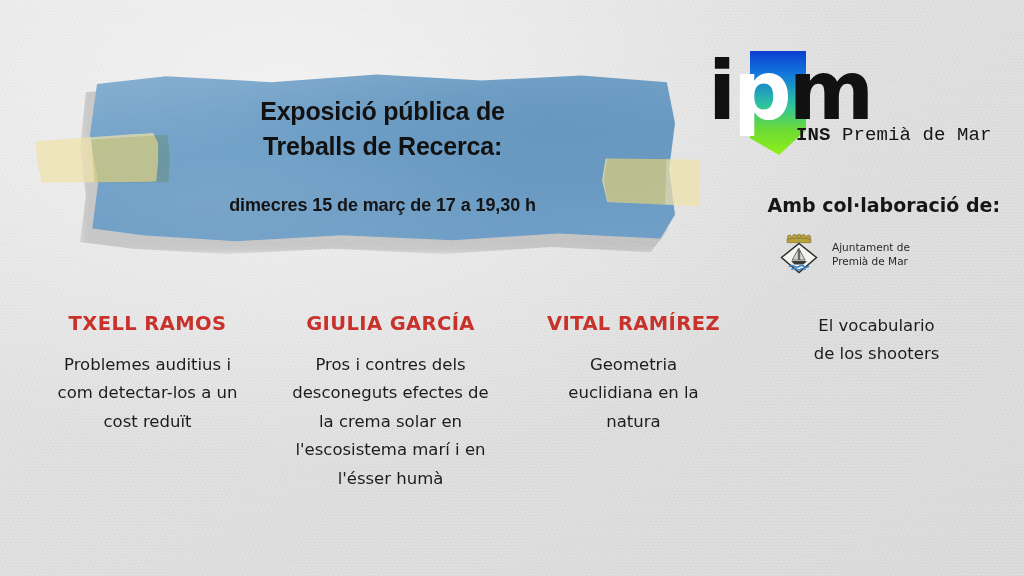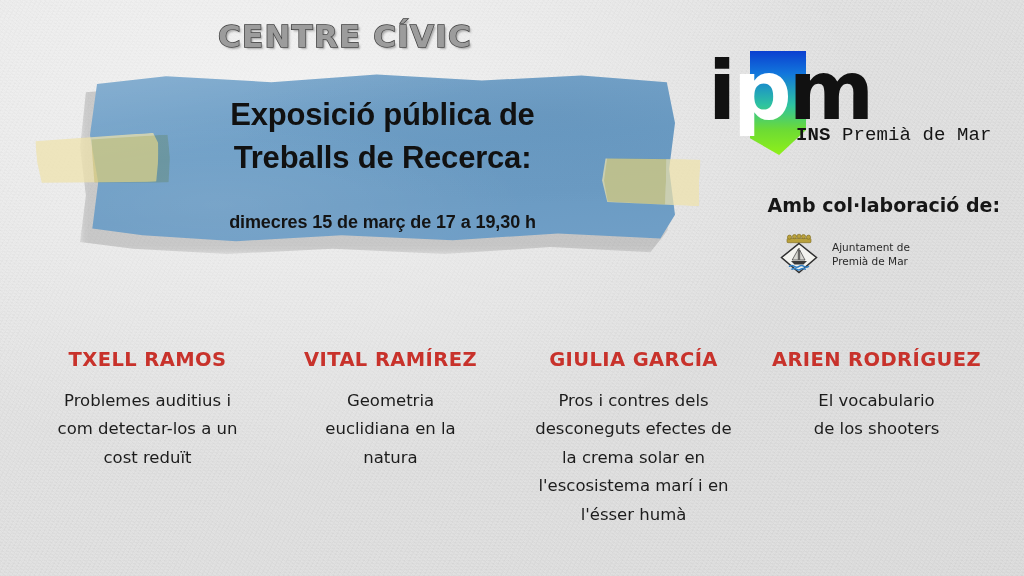--- a/index.html
+++ b/index.html
@@ -110,21 +110,21 @@
   
   .banner-text {
     position:absolute;
     left:90px; top:72px;
     width:585px; height:170px;
     display:flex; flex-direction:column;
     align-items:center;
   }
   .banner-title {
     font-family:"Liberation Sans", sans-serif;
-    font-size:31px;
+    font-size:25px;
     font-weight:bold;
     color:#111;
     letter-spacing:-0.2px;
     line-height:1.38;
     text-align:center;
     margin-top:22px;
   }
   .banner-date {
     font-family:"Liberation Sans", sans-serif;
     font-size:18px;
@@ -210,36 +210,34 @@
     padding:0 6px;
   }
   .speaker-name {
     font-family:"DejaVu Sans", sans-serif;
     font-size:19.5px;
     font-weight:bold;
     letter-spacing:.4px;
     color:#c8322b;
     margin-bottom:16px;
     white-space:nowrap;
-    margin-top:36px;
   }
   .speaker-topic {
     font-family:"DejaVu Sans", sans-serif;
     font-size:16.5px;
     line-height:1.72;
     color:#1c1c1c;
   }
   .speaker-topic .ln { display:block; }
 </style>
 </head>
 <body>
 
 <div id="poster">
 
-  <div id="centre-civic">CENTRE CÍVIC</div>
 
   <div class="banner-shadow"></div>
   <div class="banner"></div>
 
   <div class="tape tape-left"></div>
   <div class="tape-on-blue tape-on-blue-l"></div>
   <div class="tape tape-right"></div>
   <div class="tape-on-blue tape-on-blue-r"></div>
 
   <div class="banner-text">
@@ -295,45 +293,44 @@
   </div>
 
   <div id="speakers">
 
     <div class="speaker">
       <div class="speaker-name">TXELL RAMOS</div>
       <div class="speaker-topic">
         <span class="ln">Problemes auditius i</span>
         <span class="ln">com detectar-los a un</span>
         <span class="ln">cost reduït</span>
-      </div>
-    </div>
-
-    <div class="speaker">
-      <div class="speaker-name">VITAL RAMÍREZ</div>
-      <div class="speaker-topic">
-        <span class="ln">Geometria</span>
-        <span class="ln">euclidiana en la</span>
-        <span class="ln">natura</span>
       </div>
     </div>
 
     <div class="speaker">
       <div class="speaker-name">GIULIA GARCÍA</div>
       <div class="speaker-topic">
         <span class="ln">Pros i contres dels</span>
         <span class="ln">desconeguts efectes de</span>
         <span class="ln">la crema solar en</span>
         <span class="ln">l'escosistema marí i en</span>
         <span class="ln">l'ésser humà</span>
       </div>
     </div>
 
     <div class="speaker">
-      <div class="speaker-name">ARIEN RODRÍGUEZ</div>
+      <div class="speaker-name">VITAL RAMÍREZ</div>
+      <div class="speaker-topic">
+        <span class="ln">Geometria</span>
+        <span class="ln">euclidiana en la</span>
+        <span class="ln">natura</span>
+      </div>
+    </div>
+
+    <div class="speaker">
       <div class="speaker-topic">
         <span class="ln">El vocabulario</span>
         <span class="ln">de los shooters</span>
       </div>
     </div>
 
   </div>
 </div>
 
 </body></html>

